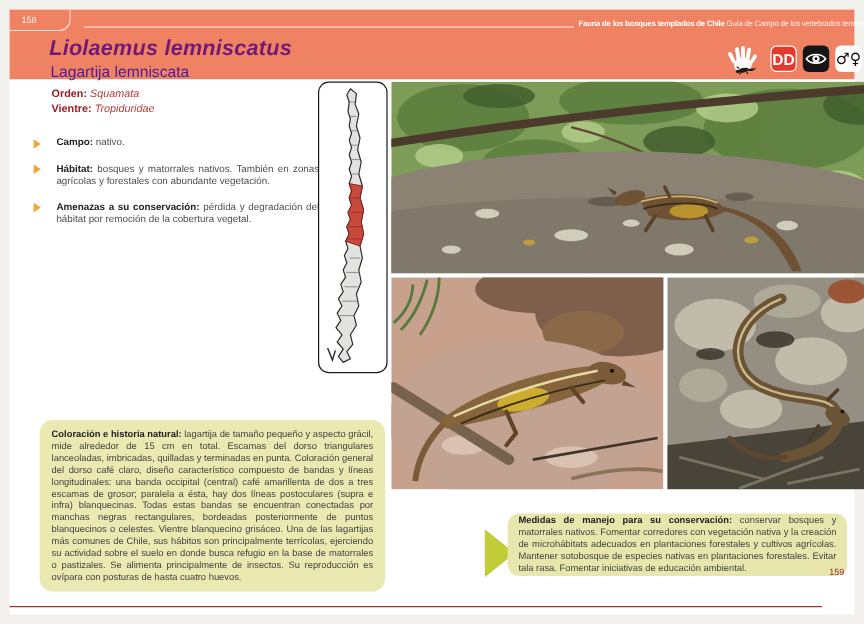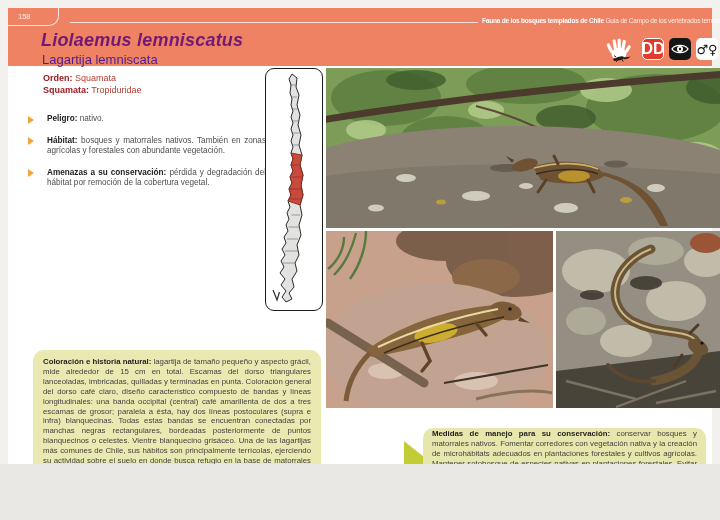--- a/index.html
+++ b/index.html
@@ -1,41 +1,41 @@
 <!DOCTYPE html>
 <html><head>
 <meta charset="utf-8">
 <style>
   html,body{margin:0;padding:0;}
   body{font-family:"Liberation Sans",sans-serif;background:#e9e8e4;}
-  #canvas{position:relative;width:720px;height:464px;background:#f2f1ee;overflow:hidden;}
+  #canvas{position:relative;width:720px;height:520px;background:#f2f1ee;overflow:hidden;}
   #page{position:absolute;left:8px;top:8px;width:704px;height:504px;background:#ffffff;}
 
   
   #header{position:absolute;left:0;top:0;width:704px;height:58px;background:#f08264;}
   #page-tab{position:absolute;left:0;top:0;width:50px;height:17px;
     border-right:1px solid rgba(255,255,255,.8);border-bottom:1px solid rgba(255,255,255,.8);
     border-bottom-right-radius:10px;}
   #page-tab span{position:absolute;left:10px;top:4px;font-size:7.5px;color:rgba(255,255,255,.9);}
   #series-line{position:absolute;left:62px;top:14px;width:408px;height:1px;background:rgba(255,255,255,.75);}
   #series-text{position:absolute;left:474px;top:9px;width:228px;font-size:6.5px;letter-spacing:-0.2px;white-space:nowrap;}
   #series-text .b{color:#ffffff;font-weight:bold;}
   #series-text .r{color:rgba(255,255,255,.85);}
   #sp-title{position:absolute;left:33px;top:22px;font-size:18px;font-weight:bold;font-style:italic;color:#701a75;letter-spacing:.2px;}
   #sp-subtitle{position:absolute;left:34px;top:44px;font-size:13px;color:#4c1d95;}
   .badge{position:absolute;width:22px;height:22px;border-radius:5px;display:flex;align-items:center;justify-content:center;box-sizing:border-box;}
-  #badge-dd{left:634px;top:30px;background:#e23a2b;border:1.5px solid #ffffff;color:#fff;font-weight:bold;font-size:16px;text-align:center;}
+  #badge-dd{left:634px;top:30px;background:#e23a2b;border:1.5px solid #ffffff;color:#fff;font-weight:bold;font-size:13px;text-align:center;}
   #badge-eye{left:661px;top:30px;background:#151515;}
   #badge-mf{left:688px;top:30px;background:#ffffff;color:#111;font-family:"DejaVu Sans",sans-serif;font-weight:bold;font-size:13px;}
   #hand-icon{position:absolute;left:597px;top:29px;width:28px;height:26px;}
 
   
   #taxonomy{position:absolute;left:35px;top:64px;font-size:9px;line-height:12px;}
   .tax-label{font-weight:bold;color:#9c1b20;}
-  .tax-value{color:#b43c31;}
+  .tax-value{color:#b43c31;font-style:italic;}
   #facts{position:absolute;left:20px;top:106px;width:238px;}
   .fact{display:flex;margin-bottom:11px;}
   .fact-bullet{flex:0 0 13px;margin-top:1.5px;width:0;height:0;
     border-left:6px solid #f0a53a;border-top:4px solid transparent;border-bottom:4px solid transparent;}
   .fact-body{flex:1;font-size:8.2px;line-height:10.6px;color:#4e4e4e;text-align:justify;}
   .fact-body b{color:#212121;}
 
   
   #map-box{position:absolute;left:257px;top:60px;width:58px;height:243px;background:#fff;
     border:1.6px solid #1c1c1c;border-radius:9px;box-sizing:border-box;overflow:hidden;}
@@ -102,27 +102,27 @@
           <circle cx="9" cy="7" r="1.2" fill="#151515"></circle>
         </svg>
       </div>
       <div class="badge" id="badge-mf">
           <span>♂♀</span>
         </div>
     </div>
 
     <div id="taxonomy">
       <div><span class="tax-label">Orden:</span> <span class="tax-value">Squamata</span></div>
-      <div><span class="tax-label">Squamata:</span> <span class="tax-value">Tropiduridae</span></div>
+      <div><span class="tax-label">Vientre:</span> <span class="tax-value">Tropiduridae</span></div>
     </div>
 
     <div id="facts">
       <div class="fact">
         <div class="fact-bullet"></div>
-        <div class="fact-body"><b>Peligro:</b> <span>nativo.</span></div>
+        <div class="fact-body"><b>Campo:</b> <span>nativo.</span></div>
       </div>
       <div class="fact">
         <div class="fact-bullet"></div>
         <div class="fact-body"><b>Hábitat:</b> <span>bosques y matorrales nativos. También en zonas agrícolas y forestales con abundante vegetación.</span></div>
       </div>
       <div class="fact">
         <div class="fact-bullet"></div>
         <div class="fact-body"><b>Amenazas a su conservación:</b> <span>pérdida y degradación del hábitat por remoción de la cobertura vegetal.</span></div>
       </div>
     </div>

